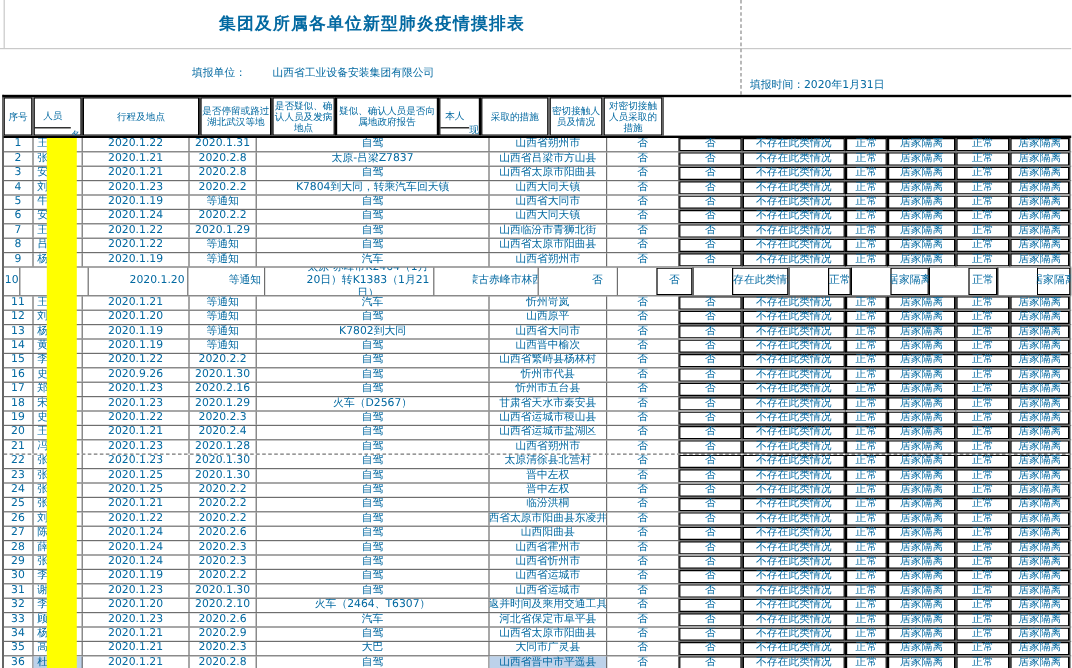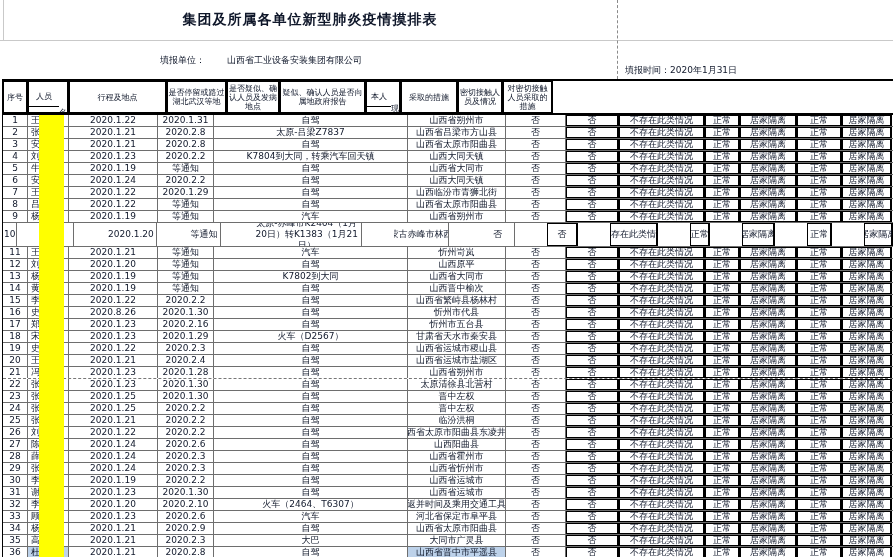--- a/index.html
+++ b/index.html
@@ -1,17 +1,17 @@
 <!DOCTYPE html>
 <html><head>
 <meta charset="utf-8">
 <style>
   html,body{margin:0;padding:0;background:#fff;}
   .page{position:relative;width:893px;height:557px;background:#fff;overflow:hidden;
-        font-family:"DejaVu Sans","Liberation Sans",sans-serif;color:#0f172a;}
+        font-family:"DejaVu Sans","Liberation Sans",sans-serif;color:#0369a1;}
   
   .titleband{position:absolute;left:0;top:0;width:620px;height:40px;
              display:flex;align-items:center;justify-content:center;}
   .title{font-size:14px;font-weight:bold;letter-spacing:1px;}
   .topline{position:absolute;left:0;top:40px;width:893px;height:0;border-top:1px solid #c9c9c9;}
   .leftstub{position:absolute;left:3px;top:0;height:40px;width:0;border-left:1px solid #c9c9c9;}
   .metaband{position:absolute;left:0;top:40px;width:893px;height:39px;font-size:9px;}
   .unitline{position:absolute;left:160px;top:14px;display:flex;}
   .unitline .gap{display:inline-block;width:22px;}
   .timeline{position:absolute;left:625px;top:14px;margin-top:10px;}
@@ -308,21 +308,21 @@
           <div class="cell c7 thick">否</div>
           <div class="cell c8 thick">不存在此类情况</div>
           <div class="cell c9 thick">正常</div>
           <div class="cell c10 thick">居家隔离</div>
           <div class="cell c11 thick">正常</div>
           <div class="cell c12 thick">居家隔离</div>
         </div>
         <div class="drow">
           <div class="cell c0">16</div>
           <div class="cell c1 namecell">史</div>
-          <div class="cell c2">2020.8.26</div>
+          <div class="cell c2">2020.9.26</div>
           <div class="cell c3">2020.1.30</div>
           <div class="cell c4 wrapcell">自驾</div>
           <div class="cell c5">忻州市代县</div>
           <div class="cell c6">否</div>
           <div class="cell c7 thick">否</div>
           <div class="cell c8 thick">不存在此类情况</div>
           <div class="cell c9 thick">正常</div>
           <div class="cell c10 thick">居家隔离</div>
           <div class="cell c11 thick">正常</div>
           <div class="cell c12 thick">居家隔离</div>

